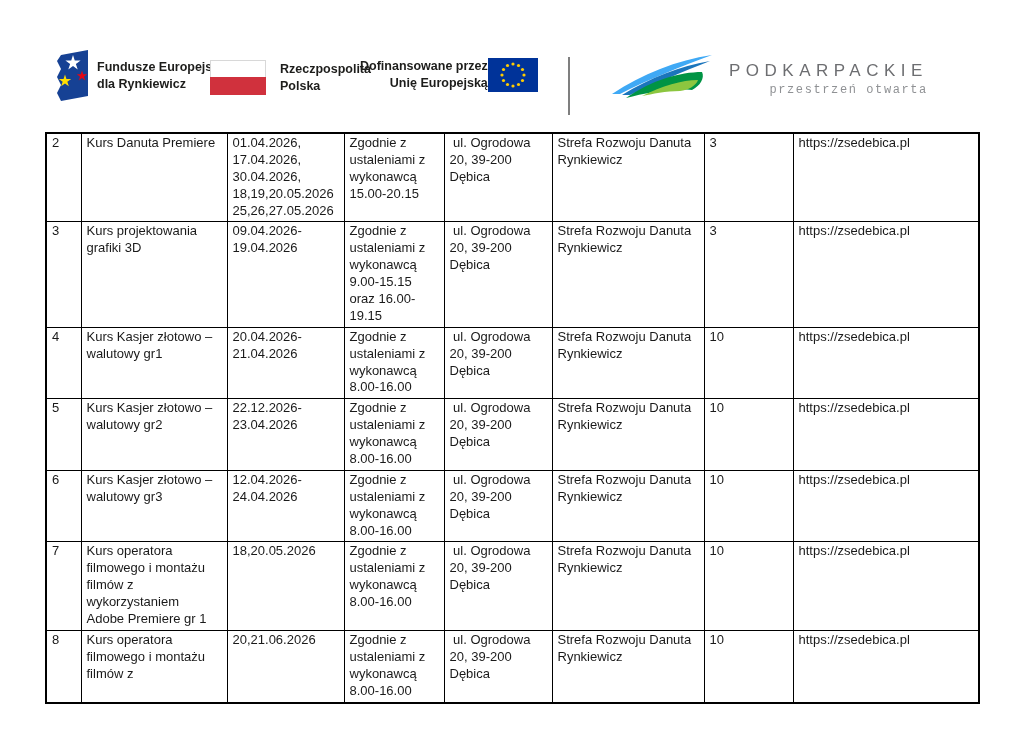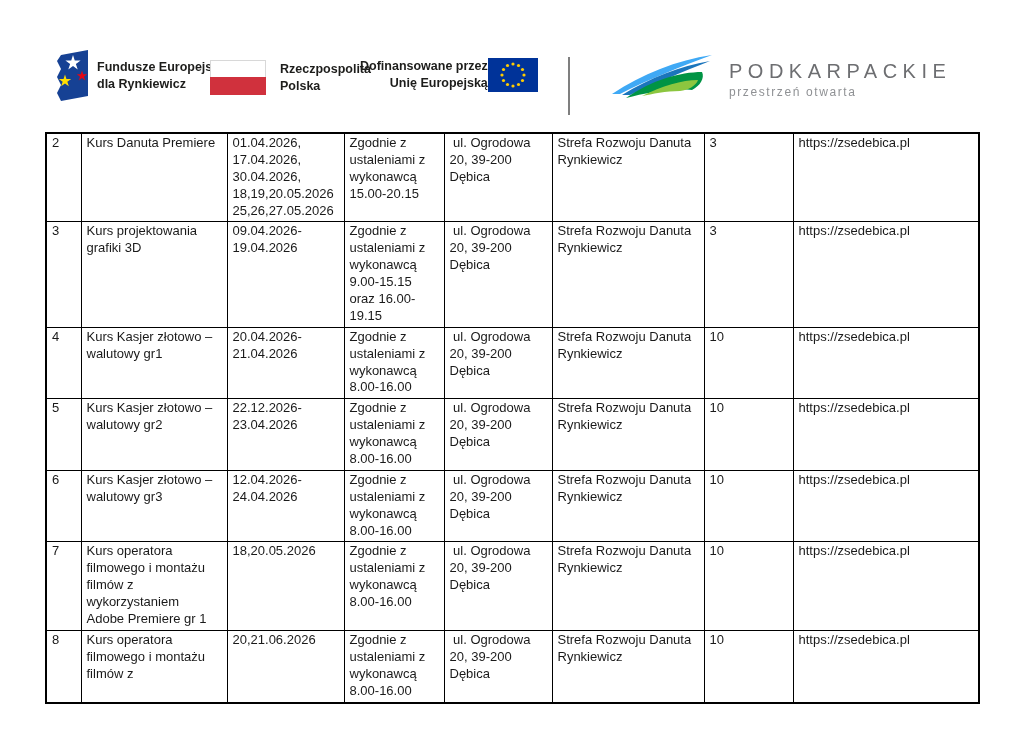--- a/index.html
+++ b/index.html
@@ -23,22 +23,22 @@
   .pl-block .logo-text  { margin-left:14px; }
   .euf-block .logo-text { margin-right:0; text-align:right; }
 
   .pl-flag { width:56px; height:35px; box-sizing:border-box; }
   .pl-flag .pl-w { height:17px; background:#ffffff; border:1px solid #d8d8d8; border-bottom:none; box-sizing:border-box; }
   .pl-flag .pl-r { height:18px; background:#d0313d; }
 
   .v-divider { position:absolute; left:568px; top:57px; width:2px; height:58px; background:#7f7f7f; }
 
   .podk-text { margin-left:12px; }
-  .podk-title { font-size:20px; letter-spacing:5.5px; color:#6d6e71; white-space:nowrap; }
-  .podk-sub   { font-size:12px; letter-spacing:1.6px; color:#8f9194; text-align:left; margin-top:2px; white-space:nowrap; }
+  .podk-title { font-size:17px; letter-spacing:5.5px; color:#6d6e71; white-space:nowrap; }
+  .podk-sub   { font-size:12px; letter-spacing:1.6px; color:#8f9194; text-align:right; margin-top:2px; white-space:nowrap;font-family:Liberation Mono, monospace; }
 
   
   table.schedule {
     position:absolute; left:45px; top:132px; width:933px;
     border-collapse:collapse; table-layout:fixed;
     border:2px solid #000;
   }
   table.schedule td {
     border:1px solid #000;
     vertical-align:top;

